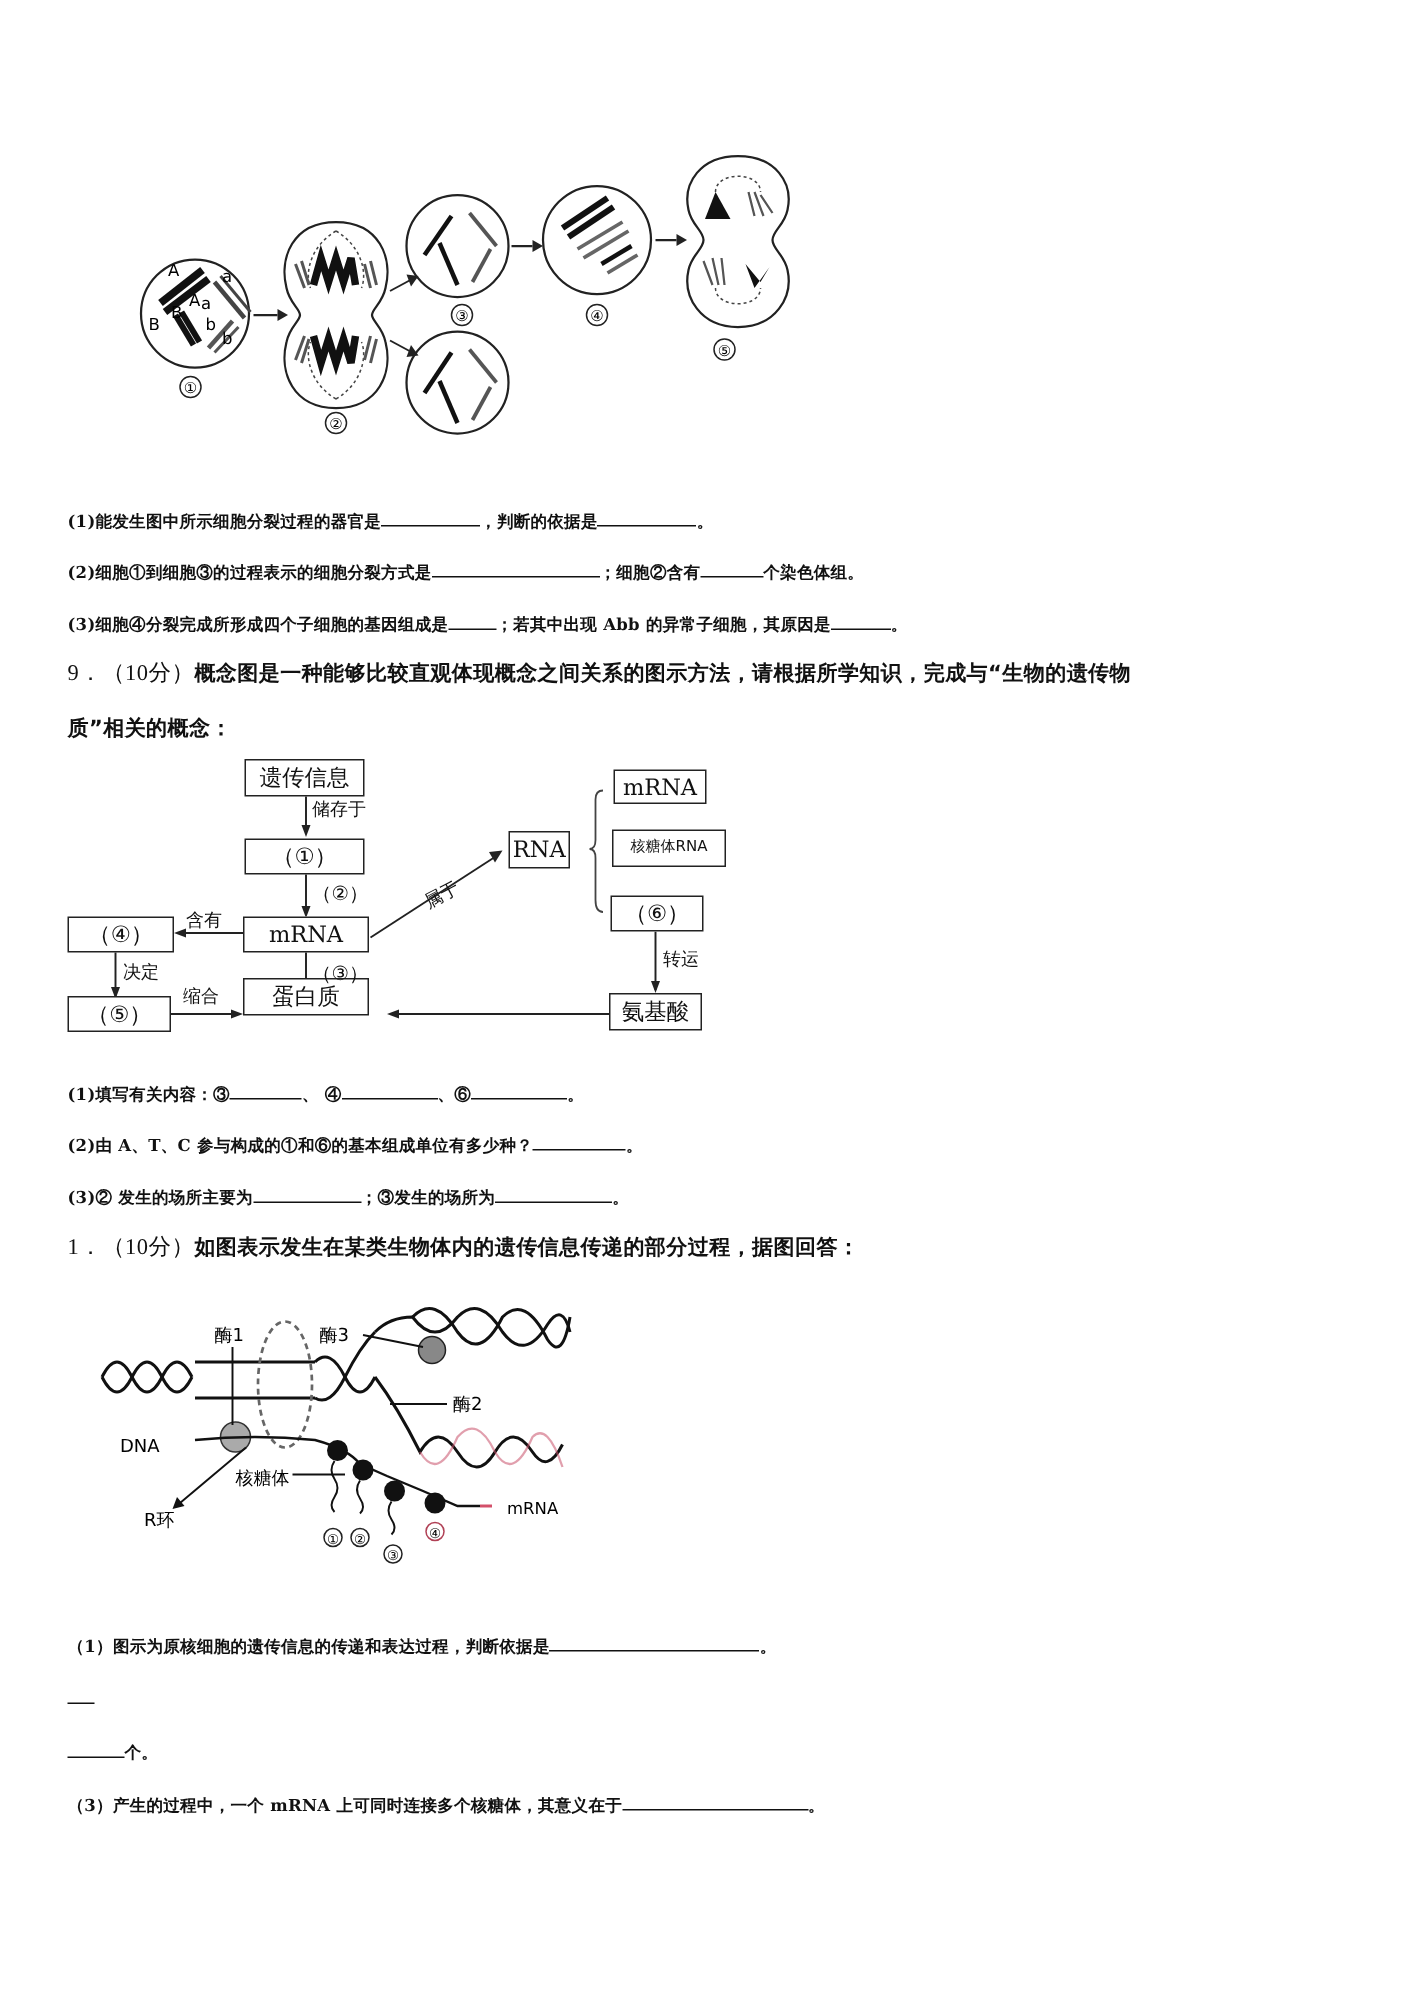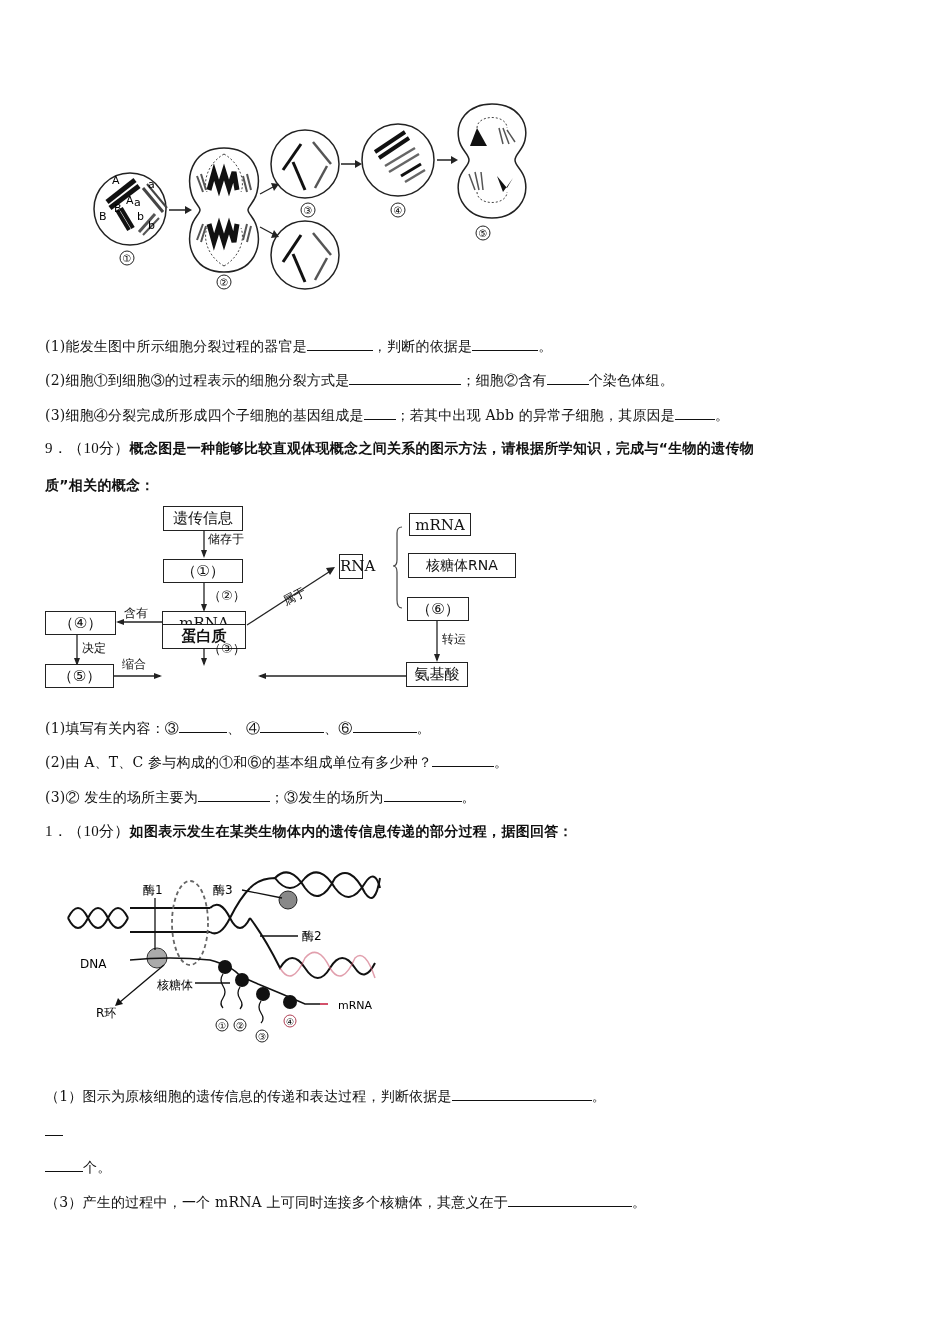--- a/index.html
+++ b/index.html
@@ -1,21 +1,21 @@
 <!DOCTYPE html>
 <html><head>
 <meta charset="utf-8">
 <style>
   html, body { margin: 0; padding: 0; background: #ffffff; }
   body {
     width: 950px; height: 1344px; position: relative; overflow: hidden;
     font-family: "DejaVu Serif", "Liberation Serif", serif; color: #111;
   }
   .abs { position: absolute; }
-  .line { position: absolute; font-size: 14px; line-height: 20px; white-space: nowrap; font-weight: normal; letter-spacing: 0.2px; }
+  .line { position: absolute; font-size: 11px; line-height: 20px; white-space: nowrap; font-weight: bold; letter-spacing: 0.2px; }
   .qhead { position: absolute; font-size: 15px; line-height: 20px; white-space: nowrap; letter-spacing: 0.3px; }
   .qhead .num { font-family: "Liberation Serif", serif; font-weight: normal; }
   .qhead .txt { font-weight: bold; font-family: "DejaVu Sans", sans-serif; font-size: 14px; }
   .blank { display: inline-block; border-bottom: 1.3px solid #111; height: 14px; vertical-align: baseline; }
   svg text { font-family: "DejaVu Sans", sans-serif; }
   .cbox { position:absolute; border:1.3px solid #222; background:#fff; font-family:"DejaVu Sans", sans-serif; font-size:15px; text-align:center; line-height:22px; box-sizing:border-box; }
   .clabel { position:absolute; font-family:"DejaVu Sans", sans-serif; font-size:12px; white-space:nowrap; }
 </style>
 </head>
 <body>
@@ -161,24 +161,24 @@
     <polygon points="434,654 437,662 440,654" fill="#222"></polygon>
 
     <path d="M402 527 Q397 527 397 533 L397 560 Q397 566 393 566 Q397 566 397 572 L397 600 Q397 608 402 608" fill="none" stroke="#444" stroke-width="1.2"></path>
   </svg>
 
   <div class="cbox" style="left:163px;top:506px;width:80px;height:25px;">遗传信息</div>
   <div class="cbox" style="left:163px;top:559px;width:80px;height:24px;">（①）</div>
   <div class="cbox" style="left:162px;top:611px;width:84px;height:24px;font-family:'DejaVu Serif',serif;">mRNA</div>
   <div class="cbox" style="left:45px;top:611px;width:71px;height:24px;">（④）</div>
   <div class="cbox" style="left:45px;top:664px;width:69px;height:24px;">（⑤）</div>
-  <div class="cbox" style="left:162px;top:624px;width:84px;height:25px;font-weight:bold;">蛋白质</div>
-  <div class="cbox" style="left:339px;top:554px;width:24px;height:25px;font-family:'DejaVu Serif',serif;">RNA</div>
+  <div class="cbox" style="left:162px;top:652px;width:84px;height:25px;">蛋白质</div>
+  <div class="cbox" style="left:339px;top:554px;width:41px;height:25px;font-family:'DejaVu Serif',serif;">RNA</div>
   <div class="cbox" style="left:409px;top:513px;width:62px;height:23px;font-family:'DejaVu Serif',serif;">mRNA</div>
-  <div class="cbox" style="left:408px;top:553px;width:108px;height:25px;font-size:14px;">核糖体RNA</div>
+  <div class="cbox" style="left:408px;top:553px;width:76px;height:25px;font-size:10px;">核糖体RNA</div>
   <div class="cbox" style="left:407px;top:597px;width:62px;height:24px;">（⑥）</div>
   <div class="cbox" style="left:406px;top:662px;width:62px;height:25px;">氨基酸</div>
 
   <div class="clabel" style="left:208px;top:531px;">储存于</div>
   <div class="clabel" style="left:208px;top:587px;font-size:13px;">（②）</div>
   <div class="clabel" style="left:124px;top:605px;">含有</div>
   <div class="clabel" style="left:208px;top:640px;font-size:13px;">（③）</div>
   <div class="clabel" style="left:82px;top:640px;">决定</div>
   <div class="clabel" style="left:122px;top:656px;">缩合</div>
   <div class="clabel" style="left:280px;top:595px;transform:rotate(-28deg);transform-origin:left top;">属于</div>

